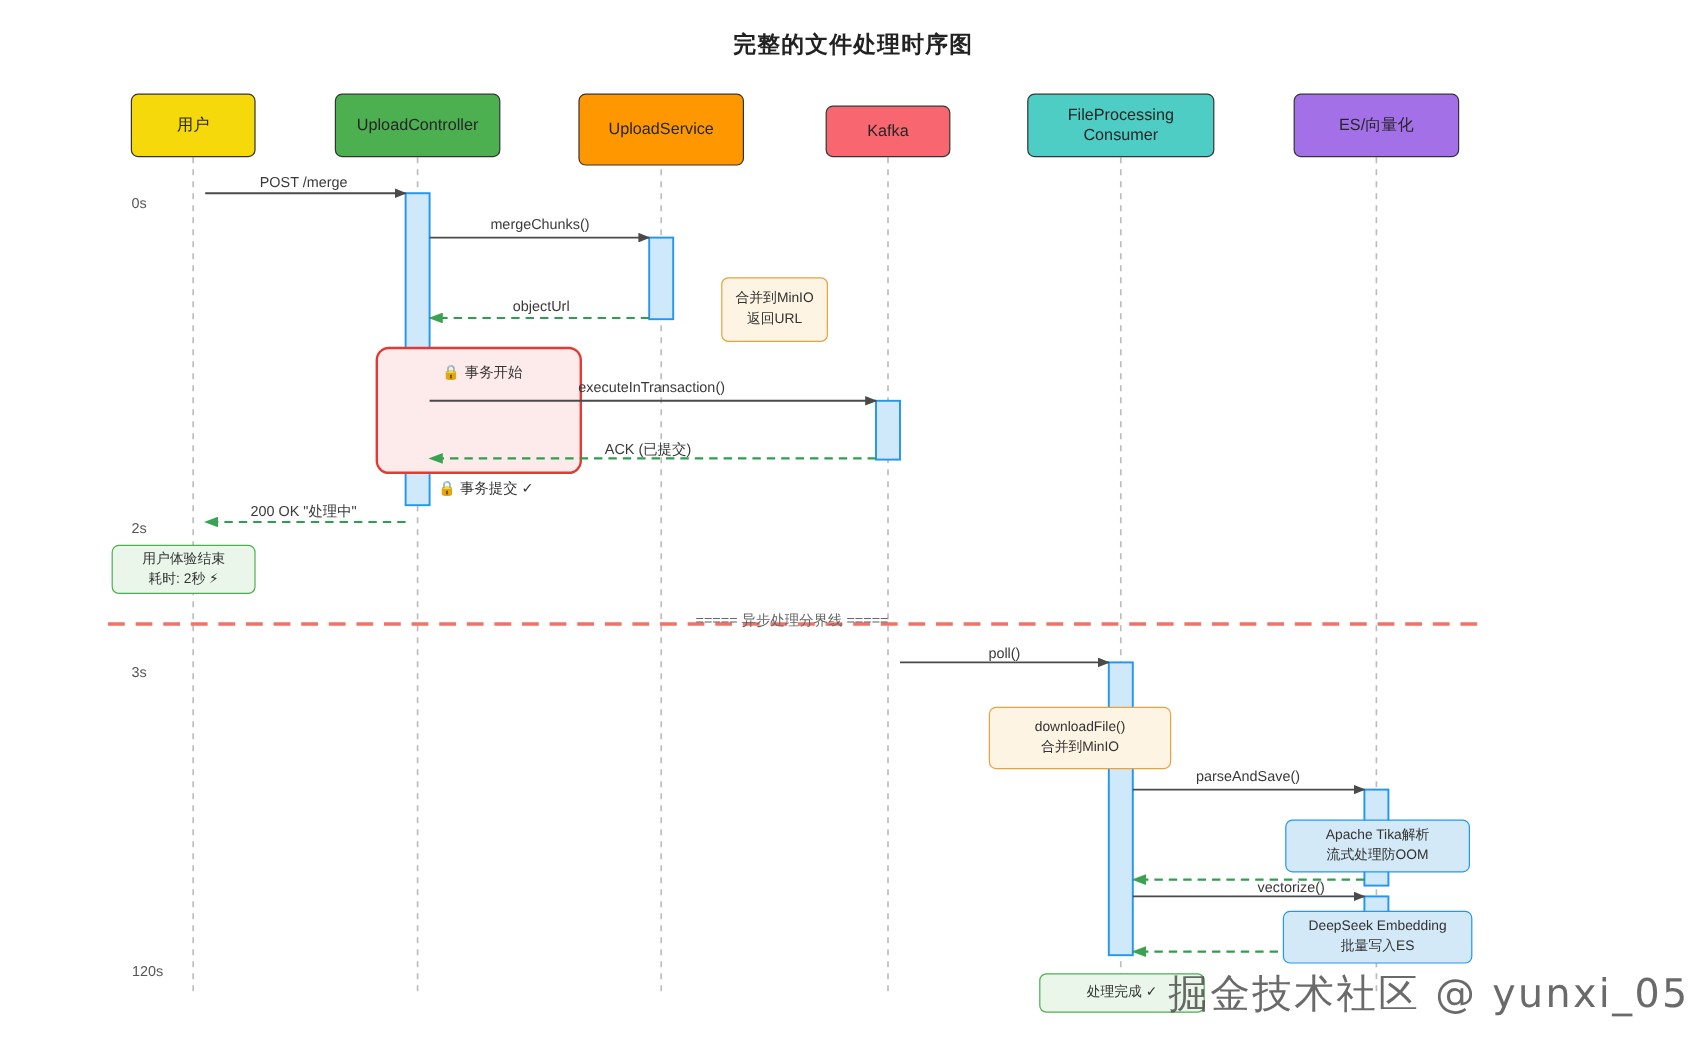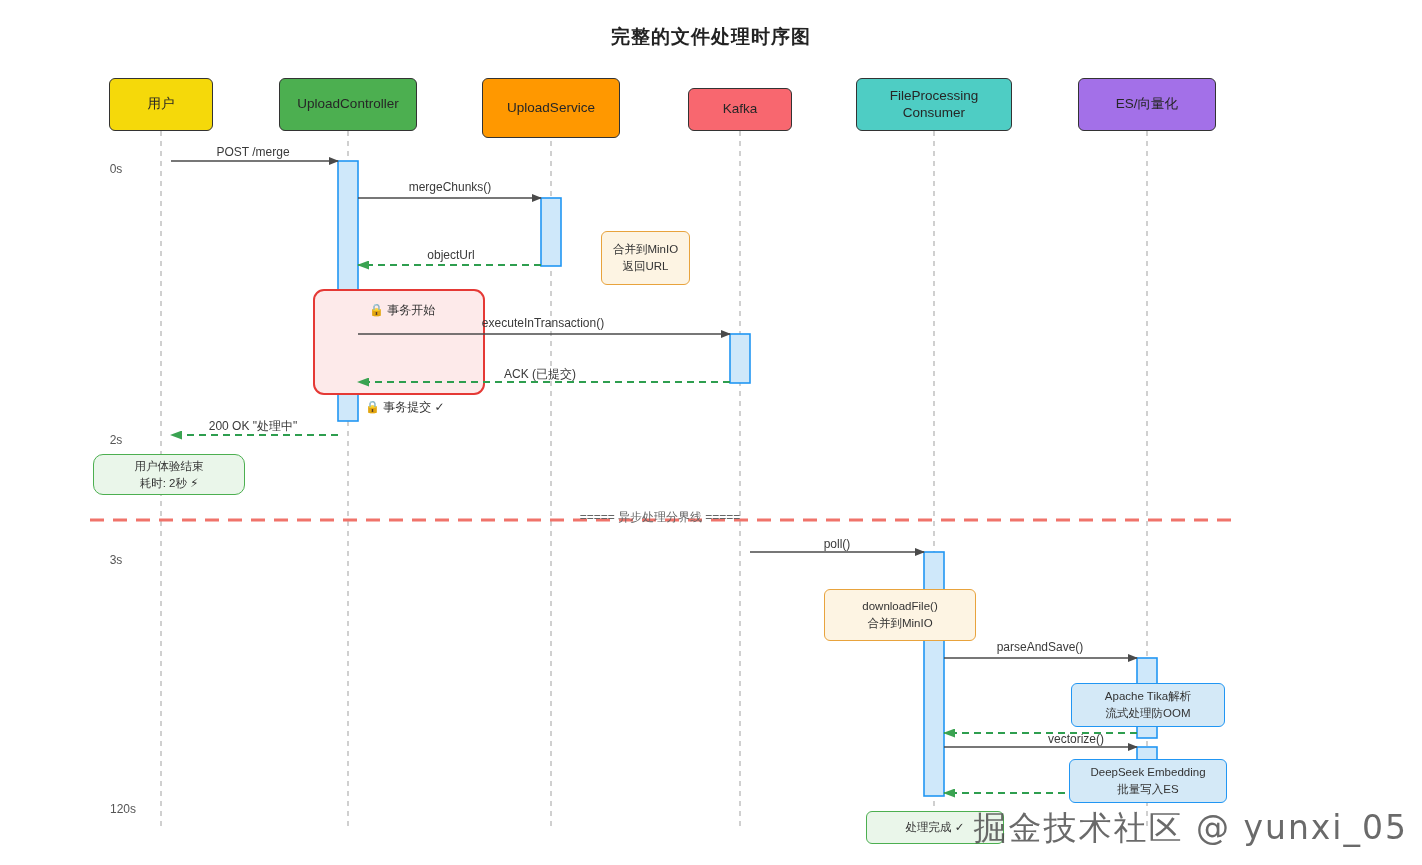--- a/index.html
+++ b/index.html
@@ -142,21 +142,21 @@
       </div>
       <div class="participant" style="left: 1078px; top: 78px; width: 138px; height: 53px; background: rgb(163, 112, 232); border-color: rgb(51, 51, 51);">
         <span>ES/向量化</span>
       </div>
     </div>
   <div id="notes-layer">
       <div class="note note-orange" style="left: 601px; top: 231px; width: 89px; height: 54px;">
         <div>合并到MinIO</div>
         <div>返回URL</div>
       </div>
-      <div class="note note-green" style="left: 93px; top: 454px; width: 152px; height: 41px; border-radius: 10px;">
+      <div class="note note-green" style="left: 93px; top: 454px; width: 120px; height: 41px;">
         <div>用户体验结束</div>
         <div>耗时: 2秒 ⚡</div>
       </div>
       <div class="note note-orange" style="left: 824px; top: 589px; width: 152px; height: 52px;">
         <div>downloadFile()</div>
         <div>合并到MinIO</div>
       </div>
       <div class="note note-blue" style="left: 1071px; top: 683px; width: 154px; height: 44px;">
         <div>Apache Tika解析</div>
         <div>流式处理防OOM</div>

